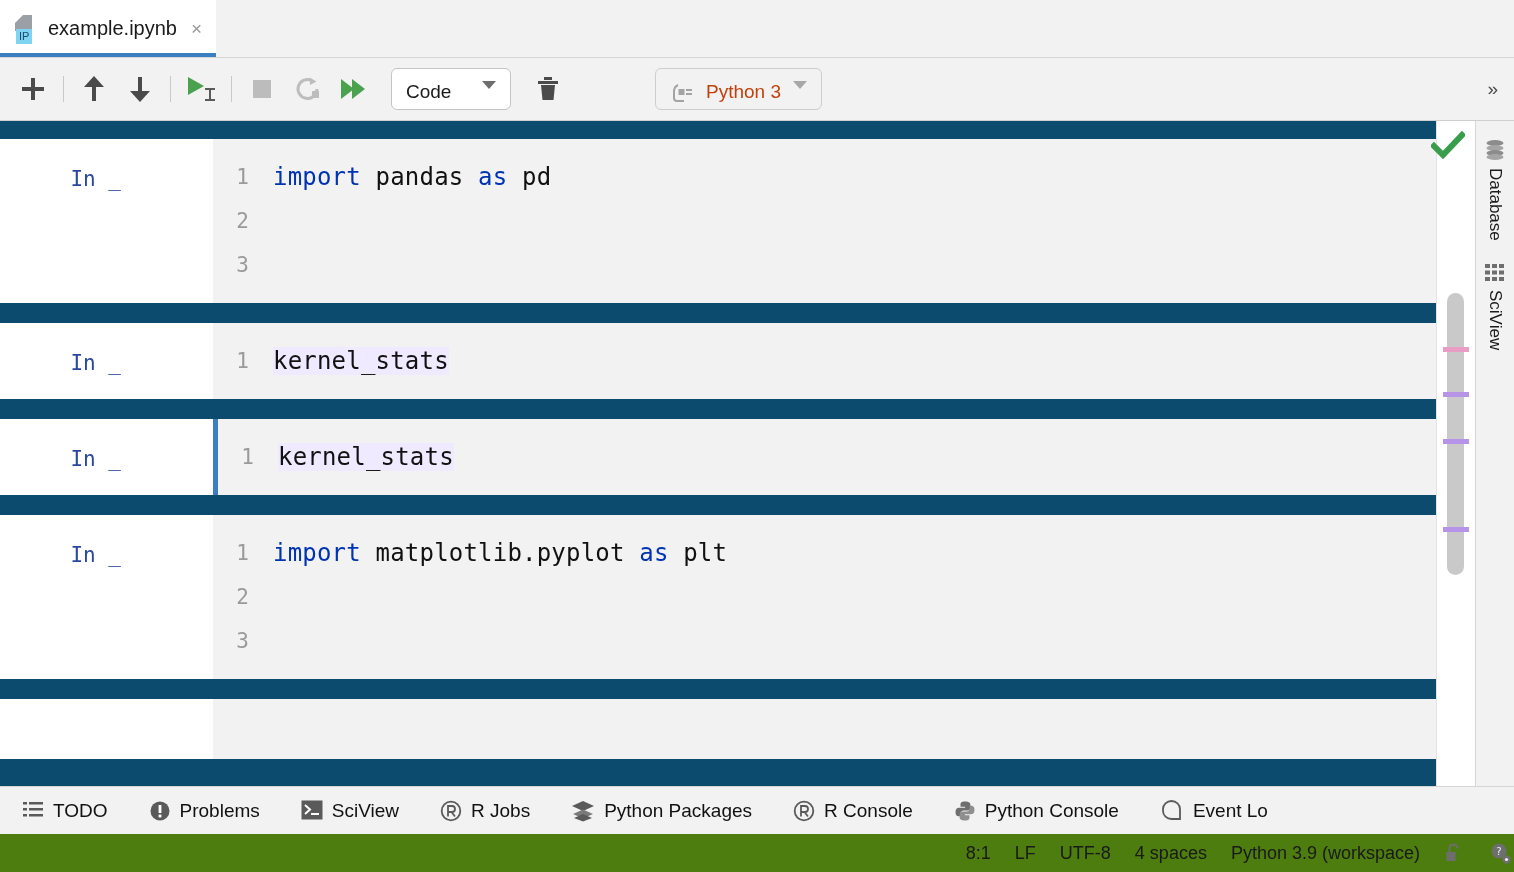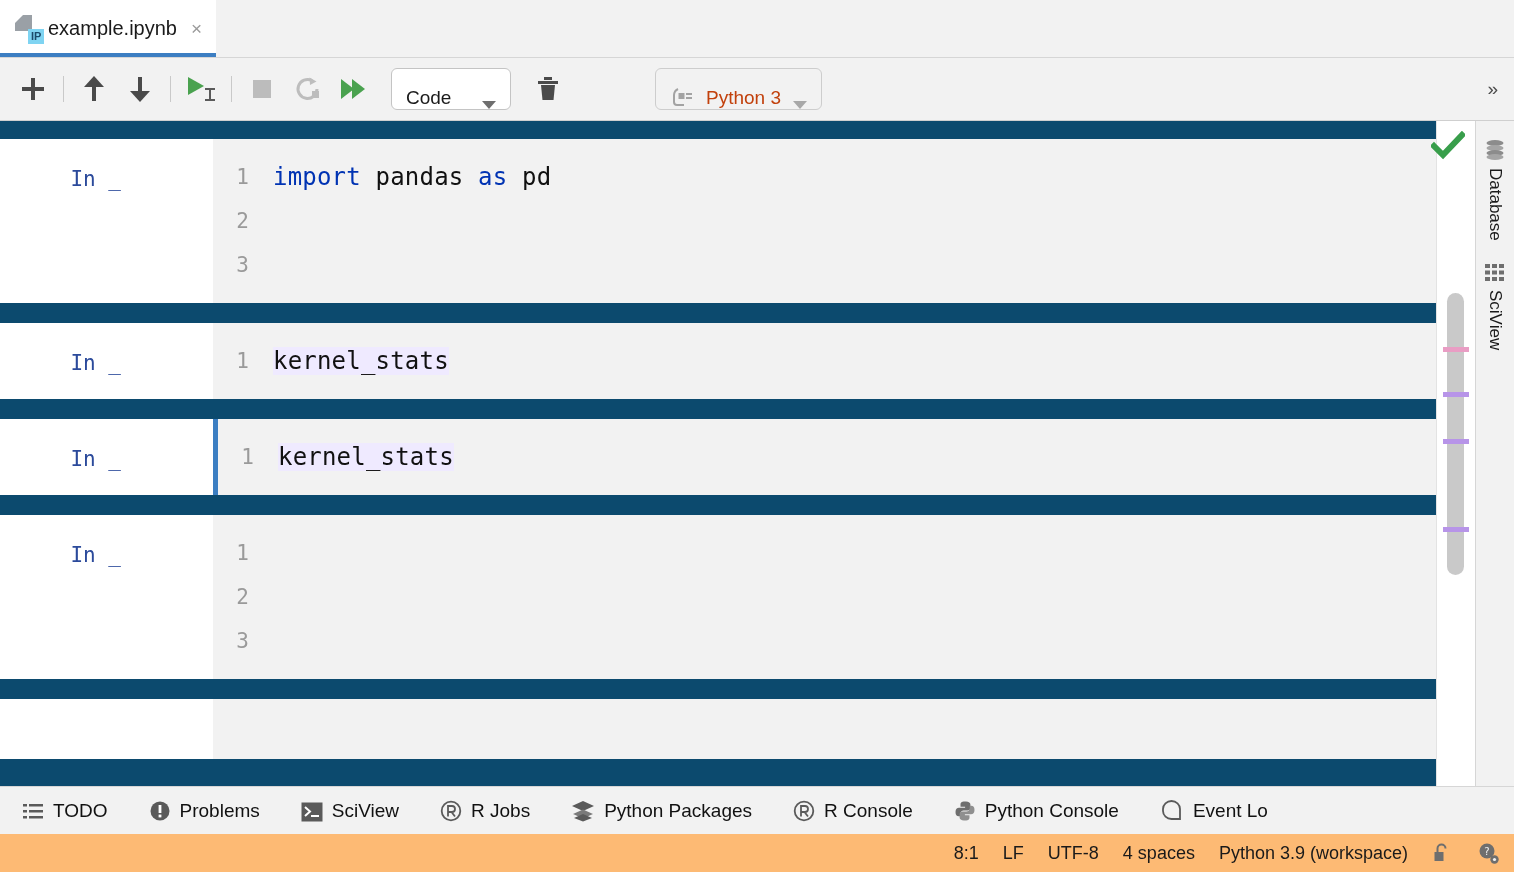--- a/index.html
+++ b/index.html
@@ -76,25 +76,25 @@
   }
   .tab-icon .fold {
     position: absolute;
     left: 3px; top: 1px;
     width: 0; height: 0;
     border-left: 8px solid #ffffff;
     border-bottom: 8px solid transparent;
   }
   .tab-icon .ip {
     position: absolute;
-    left: 16px; bottom: 0;
+    left: 4px; bottom: 0;
     background: #7fd4f2;
     color: #1b4a6b;
     font-size: 11px;
-    font-weight: bold;
+    font-weight: normal;
     line-height: 13px;
     padding: 1px 3px;
     font-family: "Liberation Sans", sans-serif;
   }
   .tab-title {
     font-size: 20px;
     color: #1a1a1a;
     white-space: nowrap;
   }
   .tab-close {
@@ -134,22 +134,22 @@
     flex: 0 0 auto;
   }
   .tb-gap { width: 14px; flex: 0 0 auto; }
 
   .combo {
     height: 42px;
     border: 1px solid #c4c4c4;
     border-radius: 6px;
     background: #ffffff;
     display: flex;
-    align-items: flex-end;
-    padding: 0 14px;
+    align-items: flex-start;
+    padding: 12px 14px;
     gap: 12px;
     font-size: 19px;
     color: #1a1a1a;
     white-space: nowrap;
     cursor: pointer;
     box-sizing: border-box;
   }
   .combo.ghost {
     background: #f2f2f2;
     border-color: #cdcdcd;
@@ -321,39 +321,39 @@
     border-top: 1px solid #d6d6d6;
     display: flex;
     align-items: center;
     padding-left: 22px;
     gap: 0;
     flex: 0 0 auto;
     overflow: hidden;
   }
   .bb-item {
     display: flex;
-    align-items: flex-end;
+    align-items: flex-start;
     gap: 9px;
     font-size: 19px;
     color: #111111;
     padding: 0 21px 0 0;
     margin-right: 20px;
     white-space: nowrap;
     cursor: pointer;
   }
 
   
   .statusbar {
     height: 38px;
-    background: #fdba74;
+    background: #4d7c0f;
     display: flex;
     align-items: center;
     justify-content: flex-end;
     gap: 24px;
-    padding-right: 14px;
+    padding-right: 2px;
     font-size: 18px;
     color: #1a1a1a;
     flex: 0 0 auto;
   }
   .sb-item { cursor: pointer; white-space: nowrap; }
 
   svg { display: block; }
 </style>
 </head>
 <body>
@@ -521,20 +521,21 @@
 
           <div class="cell-spacer"></div>
 
           <div class="cell">
             <div class="gutter">
               <div class="prompt">In _</div>
             </div>
             <div class="code-area">
               <div class="line">
                 <span class="lno">1</span>
+                <span class="code"><span class="kw">import</span> matplotlib.pyplot <span class="kw">as</span> plt</span>
               </div>
               <div class="line">
                 <span class="lno">2</span>
                 <span class="code"></span>
               </div>
               <div class="line">
                 <span class="lno">3</span>
               </div>
             </div>
           </div>

